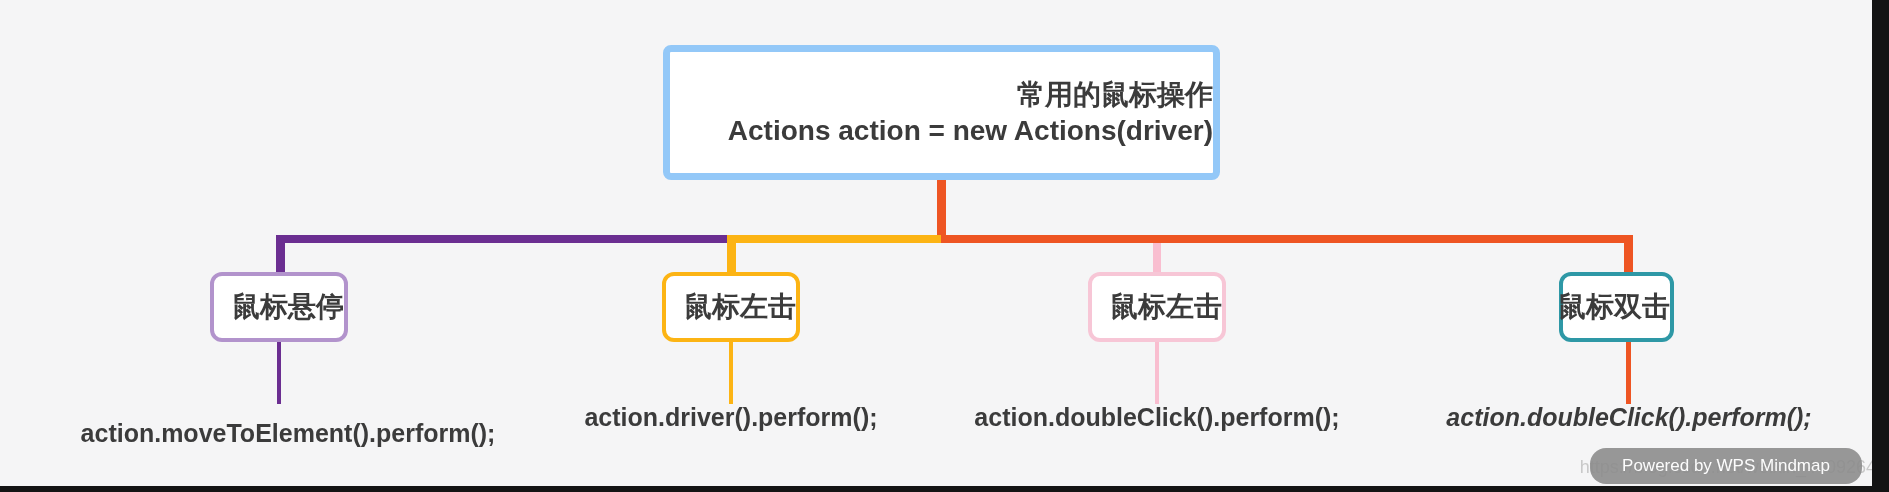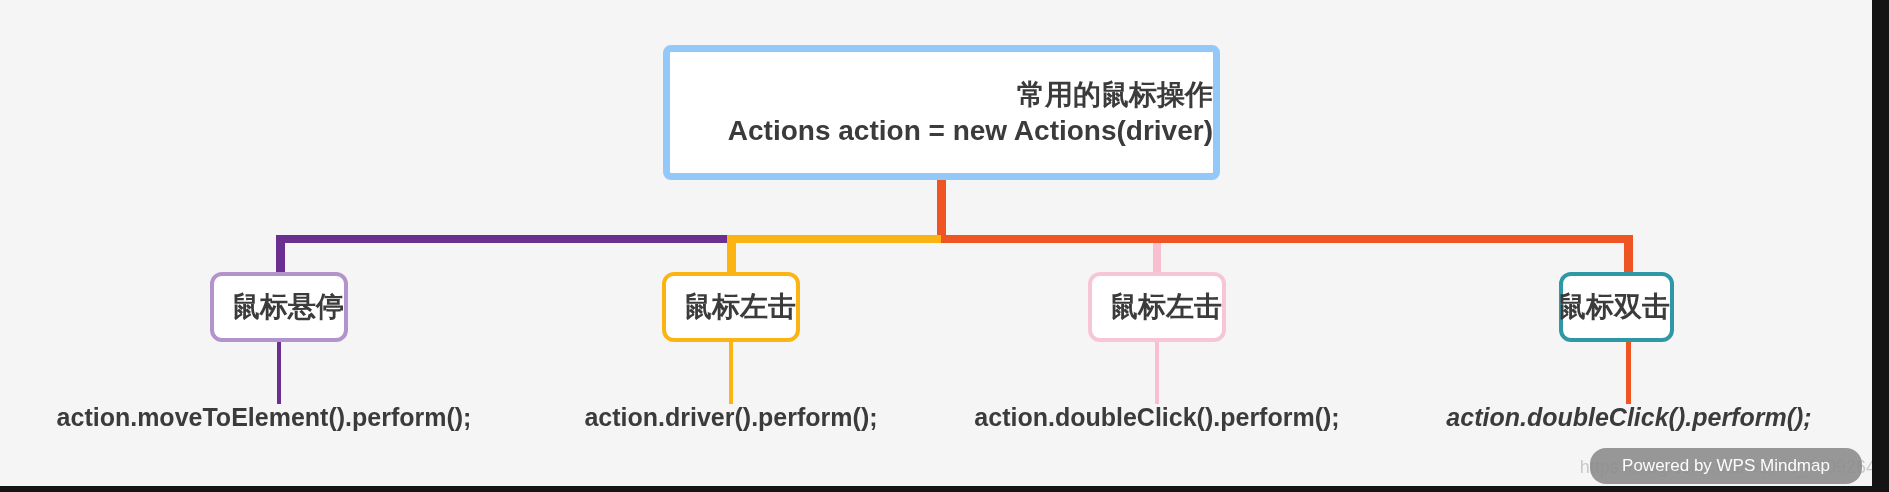--- a/index.html
+++ b/index.html
@@ -58,21 +58,21 @@
   .node-b4 { left: 1559px; width: 115px; border-color: var(--branch4-border); }
 
   
   .code {
     position: absolute; z-index: 2; top: 403px;
     transform: translateX(-50%);
     font-weight: bold; font-size: 25px;
     color: var(--text);
     white-space: nowrap;
   }
-  .code-b1 { left: 264px; }
+  .code-b1 { left: 288px; margin-top: 16px; }
   .code-b2 { left: 731px; }
   .code-b3 { left: 1157px; }
   .code-b4 { left: 1629px; font-style: italic; }
 
   
   .watermark-url {
     position: absolute; z-index: 3;
     top: 457px; right: 3px;
     font-size: 18px;
     color: var(--watermark-text);

